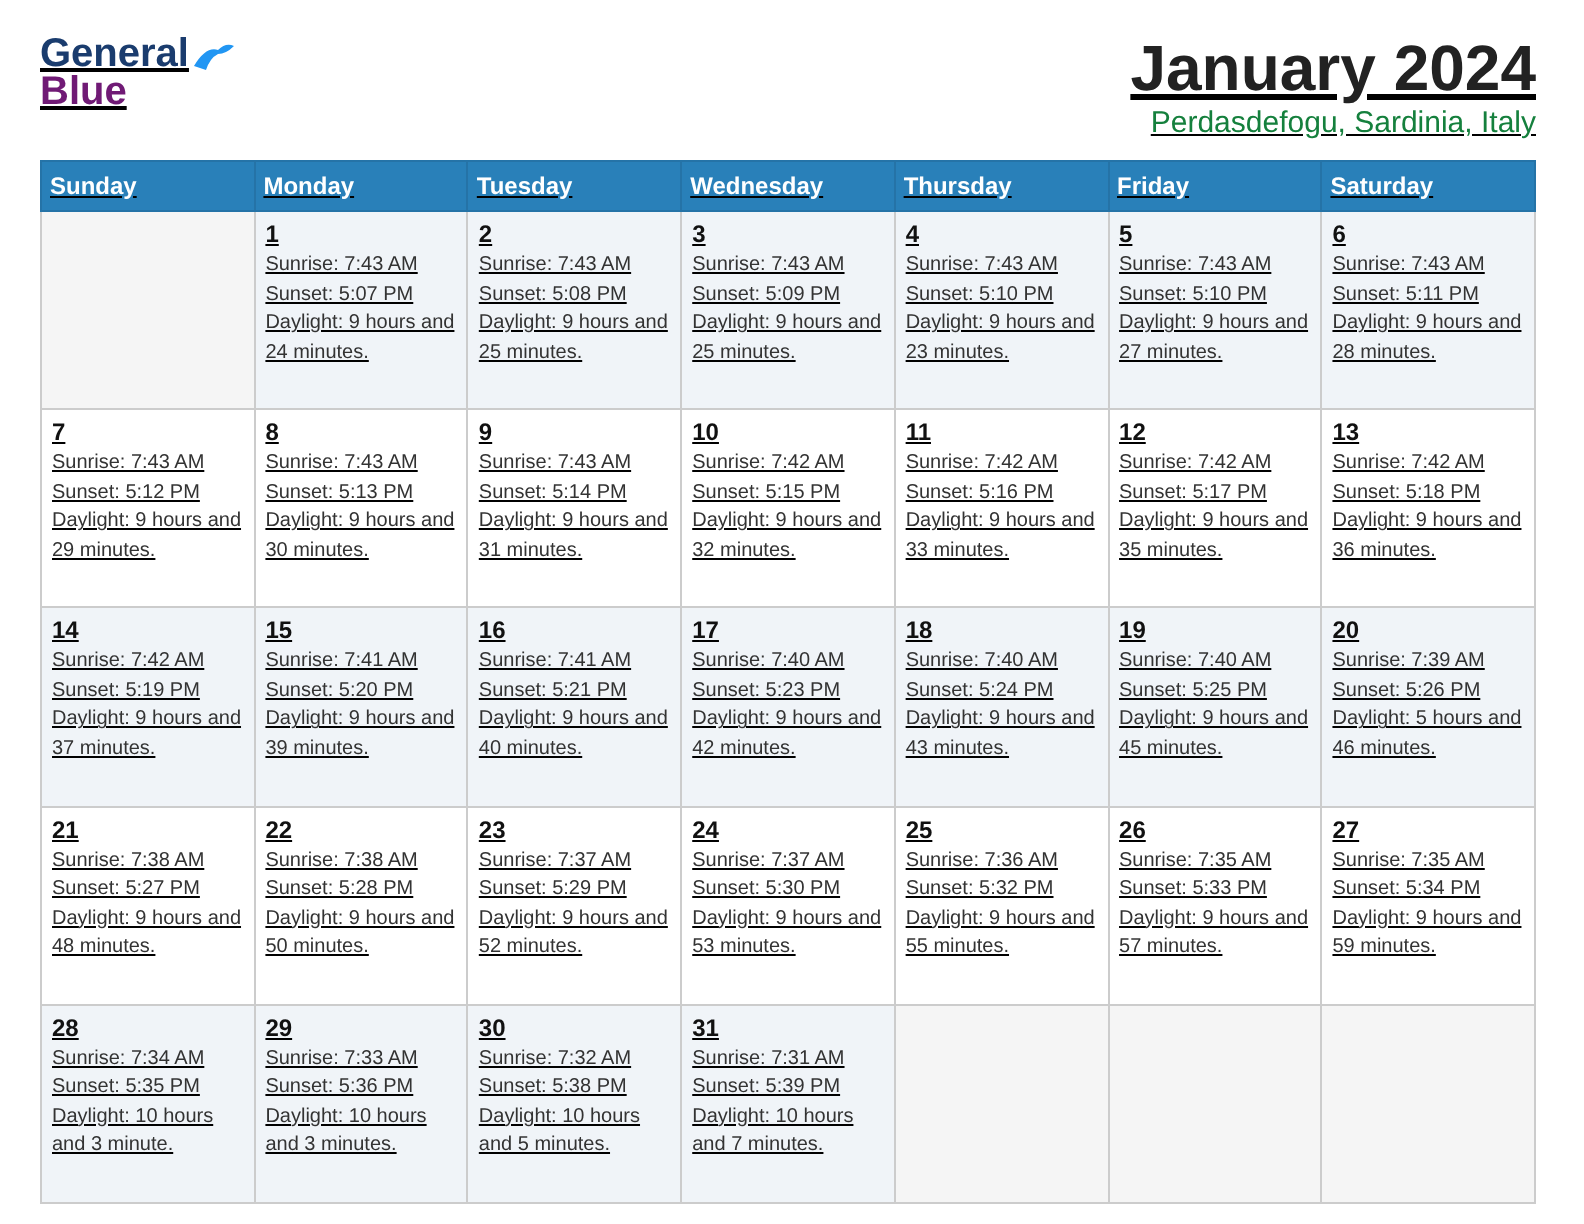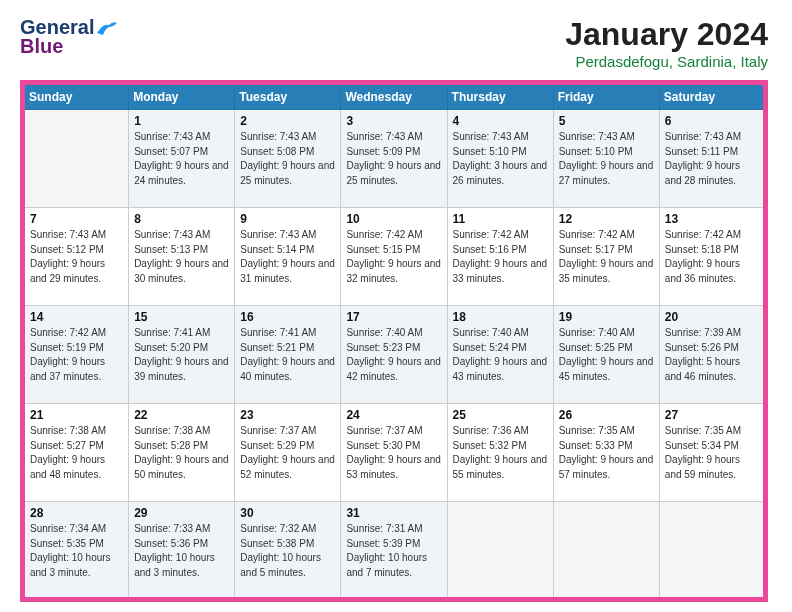--- a/index.html
+++ b/index.html
@@ -9,20 +9,21 @@
       width: 792px;
       height: 612px;
       overflow: hidden;
     }
     .page {
       width: 788px;
       height: 612px;
       padding: 16px 20px 10px 20px;
       display: flex;
       flex-direction: column;
+      text-decoration: underline;
     }
     .header {
       display: flex;
       justify-content: space-between;
       align-items: flex-start;
       margin-bottom: 10px;
     }
     .title-block {
       text-align: right;
     }
@@ -31,21 +32,21 @@
       font-weight: bold;
       color: #222;
       text-align: right;
     }
     .title-location {
       font-size: 15px;
       color: #15803d;
     }
     .calendar {
       flex: 1;
-      border: 5px solid #ec4899;
+      border: 1px solid #ec4899;
       border-collapse: collapse;
       width: 100%;
       table-layout: fixed;
     }
     .calendar th {
       background: #2980B9;
       color: #fff;
       font-size: 12px;
       font-weight: bold;
       padding: 5px 4px;
@@ -145,21 +146,21 @@
           <span>Sunrise: 7:43 AM</span><br>
           <span>Sunset: 5:09 PM</span><br>
           <span>Daylight: 9 hours and 25 minutes.</span>
         </div>
       </td>
           <td>
         <span class="day-num">4</span>
         <div class="sun-info">
           <span>Sunrise: 7:43 AM</span><br>
           <span>Sunset: 5:10 PM</span><br>
-          <span>Daylight: 3 hours and 26 minutes.</span>
+          <span>Daylight: 9 hours and 23 minutes.</span>
         </div>
       </td>
           <td>
         <span class="day-num">5</span>
         <div class="sun-info">
           <span>Sunrise: 7:43 AM</span><br>
           <span>Sunset: 5:10 PM</span><br>
           <span>Daylight: 9 hours and 27 minutes.</span>
         </div>
       </td>

